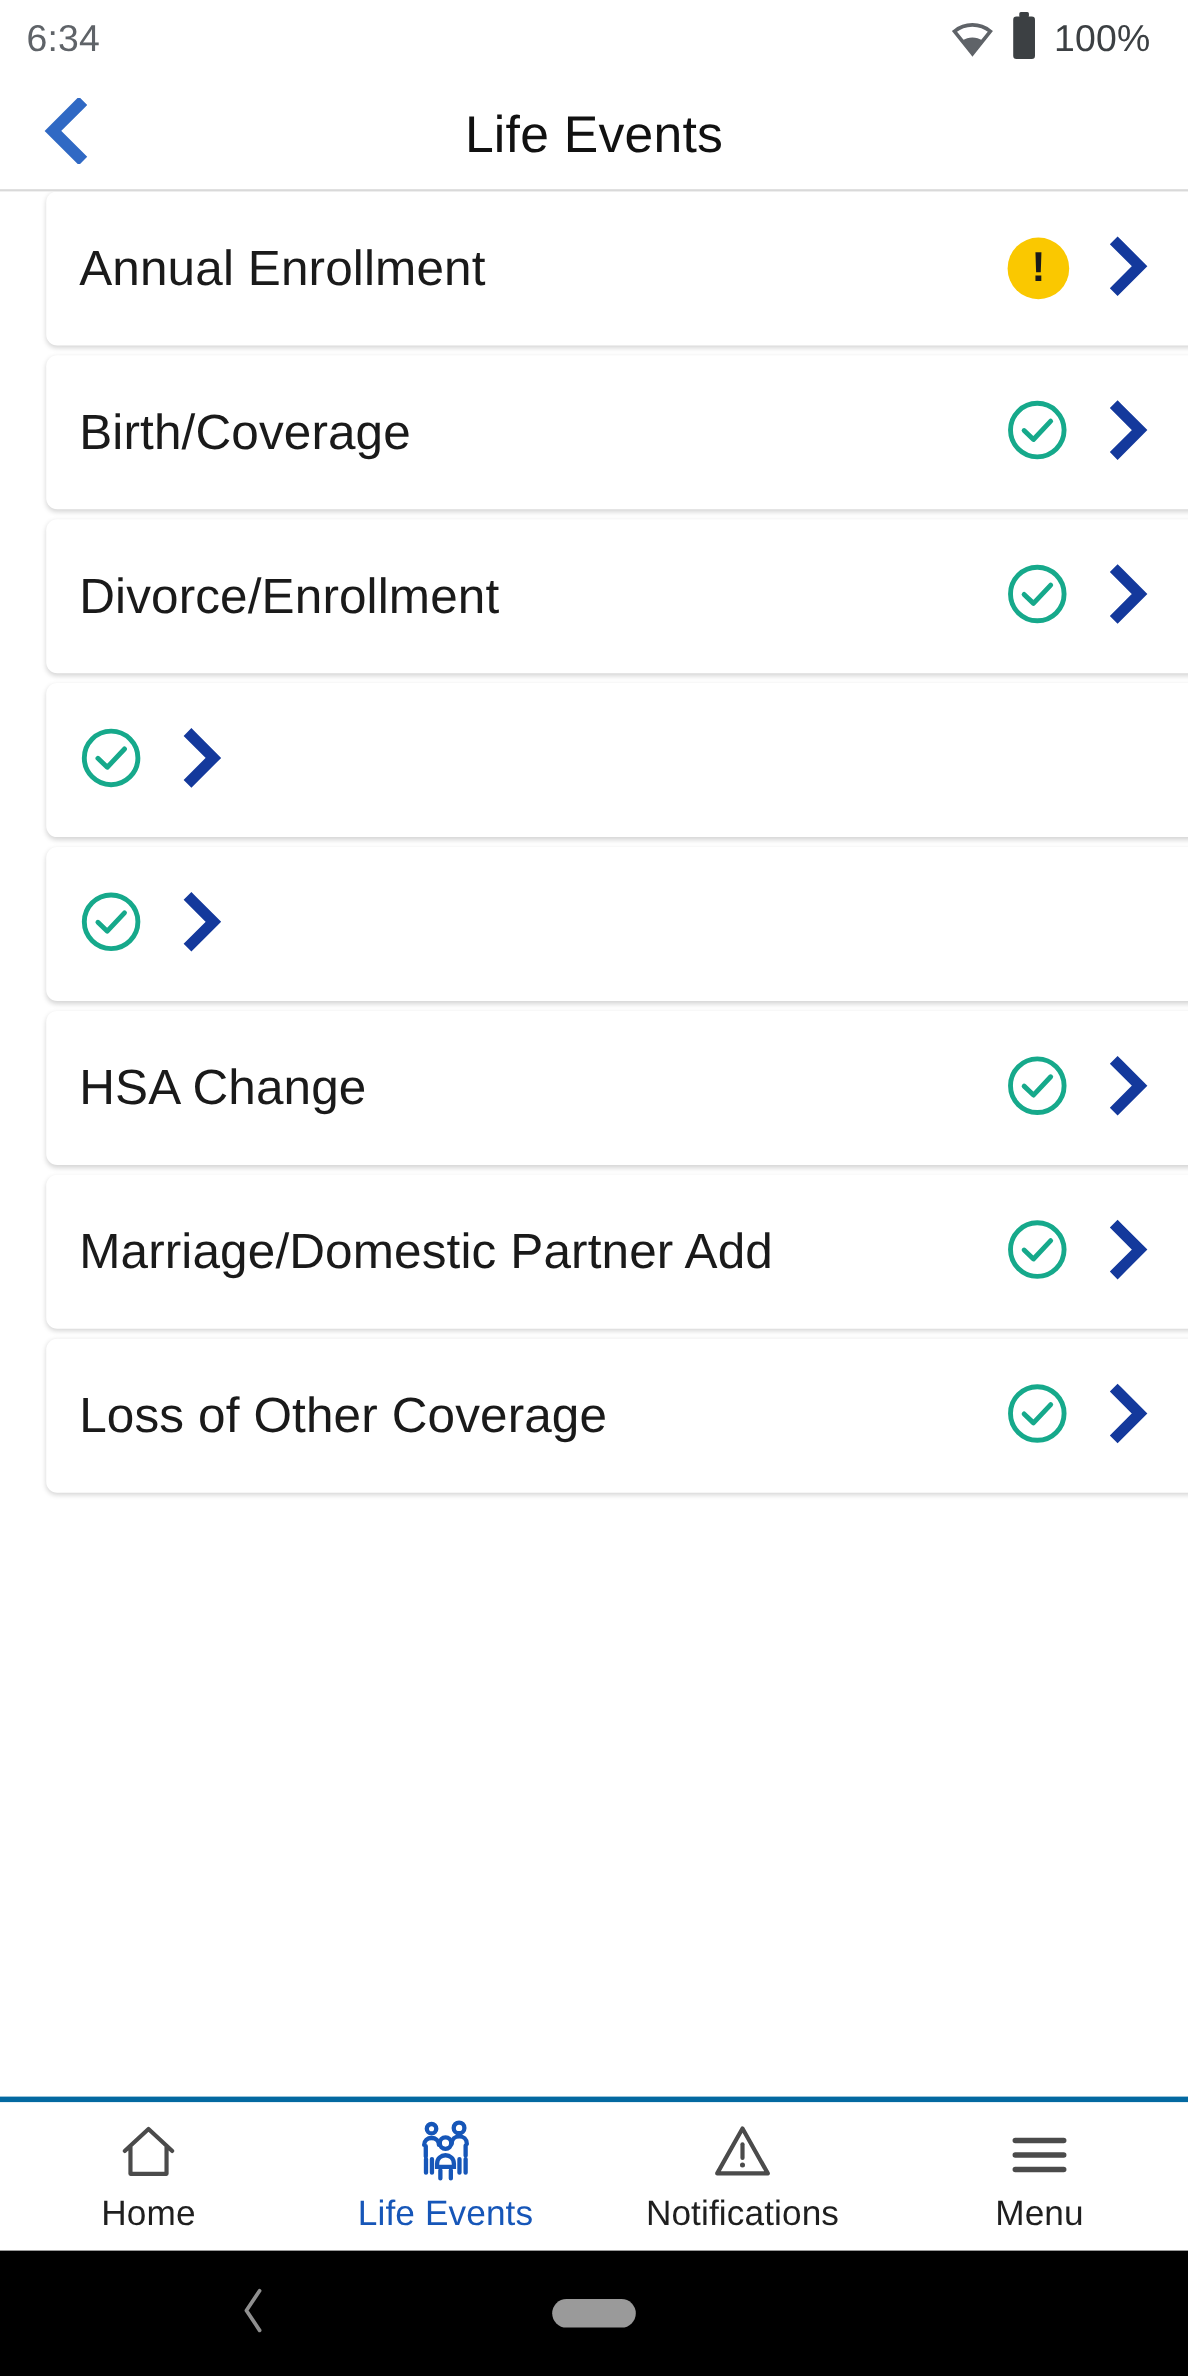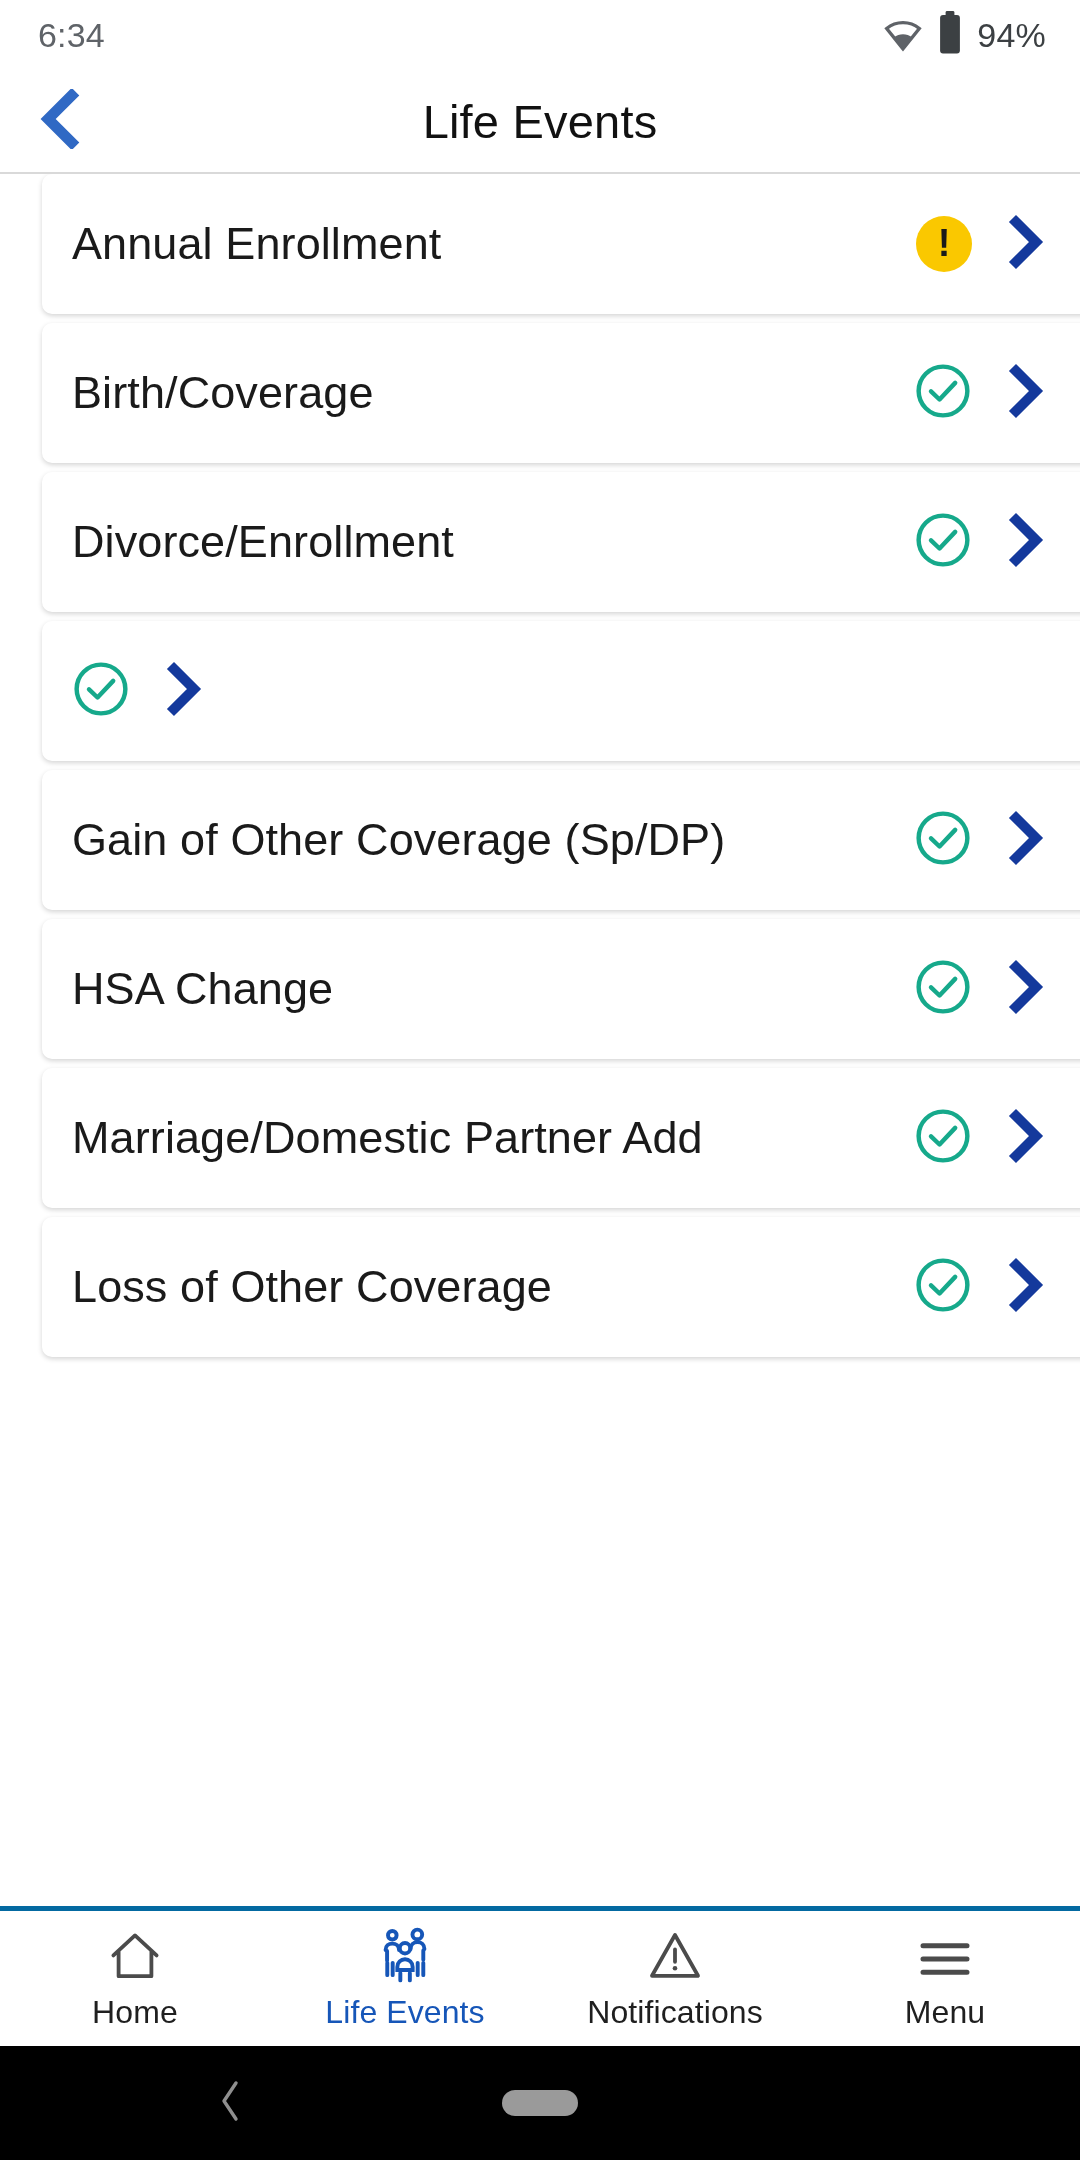--- a/index.html
+++ b/index.html
@@ -8,21 +8,21 @@
     background:#ffffff;
     font-family:"Liberation Sans", sans-serif;
     overflow:hidden;
   }
   .phone { width:1080px; height:2160px; position:relative; display:flex; flex-direction:column; background:#ffffff; }
 
   
   .statusbar {
     height:70px; flex:0 0 70px;
     display:flex; align-items:center; justify-content:space-between;
-    padding:0 34px 0 38px;
+    padding:0 34px 0 24px;
   }
   .status-time { font-size:34px; color:#5f6368; letter-spacing:.2px; }
   .status-right { display:flex; align-items:center; gap:14px; }
   .status-batt-text { font-size:34px; color:#3c4043; letter-spacing:.2px; }
 
   
   .appbar {
     height:104px; flex:0 0 104px;
     position:relative;
     display:flex; align-items:center;
@@ -107,21 +107,21 @@
           <path d="M12 21.5 2.2 9.3C5 7 8.4 5.8 12 5.8s7 1.2 9.8 3.5L12 21.5z" fill="none" stroke="#5f6368" stroke-width="2"></path>
           <path d="M12 21.2 6.6 14.5C8.2 13.3 10 12.7 12 12.7s3.8.6 5.4 1.8L12 21.2z" fill="#5f6368"></path>
         </svg>
       </span>
       <span>
         <svg width="26" height="44" viewBox="0 0 14 24">
           <rect x="4.6" y="0" width="4.8" height="2.6" rx="0.8" fill="#3c4043"></rect>
           <rect x="1.6" y="2.2" width="10.8" height="21" rx="1.6" fill="#3c4043"></rect>
         </svg>
       </span>
-      <span class="status-batt-text">94%</span>
+      <span class="status-batt-text">100%</span>
     </div>
   </div>
 
   <div class="appbar">
     <div class="back-btn">
       <span>
         <svg width="52" height="60" viewBox="0 0 24 28">
           <polyline points="17,3 6,14 17,25" fill="none" stroke="#3069c4" stroke-width="5" stroke-linecap="square" stroke-linejoin="miter"></polyline>
         </svg>
       </span>
@@ -171,21 +171,20 @@
           <span><svg width="58" height="58" viewBox="0 0 30 30">
               <circle cx="15" cy="15" r="12.6" fill="none" stroke="#16a98b" stroke-width="2.3"></circle>
               <polyline points="8.8,15.2 13.2,19.4 21.3,10.8" fill="none" stroke="#16a98b" stroke-width="2.3" stroke-linecap="round" stroke-linejoin="round"></polyline>
             </svg></span>
           <span><svg width="44" height="56" viewBox="0 0 22 28">
               <polyline points="6,4 16,14 6,24" fill="none" stroke="#14399c" stroke-width="5" stroke-linecap="square" stroke-linejoin="miter"></polyline>
             </svg></span>
         </div>
       </div>
       <div class="card">
-        <div class="card-label">Gain of Other Coverage (Sp/DP)</div>
         <div class="card-icons">
           <span><svg width="58" height="58" viewBox="0 0 30 30">
               <circle cx="15" cy="15" r="12.6" fill="none" stroke="#16a98b" stroke-width="2.3"></circle>
               <polyline points="8.8,15.2 13.2,19.4 21.3,10.8" fill="none" stroke="#16a98b" stroke-width="2.3" stroke-linecap="round" stroke-linejoin="round"></polyline>
             </svg></span>
           <span><svg width="44" height="56" viewBox="0 0 22 28">
               <polyline points="6,4 16,14 6,24" fill="none" stroke="#14399c" stroke-width="5" stroke-linecap="square" stroke-linejoin="miter"></polyline>
             </svg></span>
         </div>
       </div>

